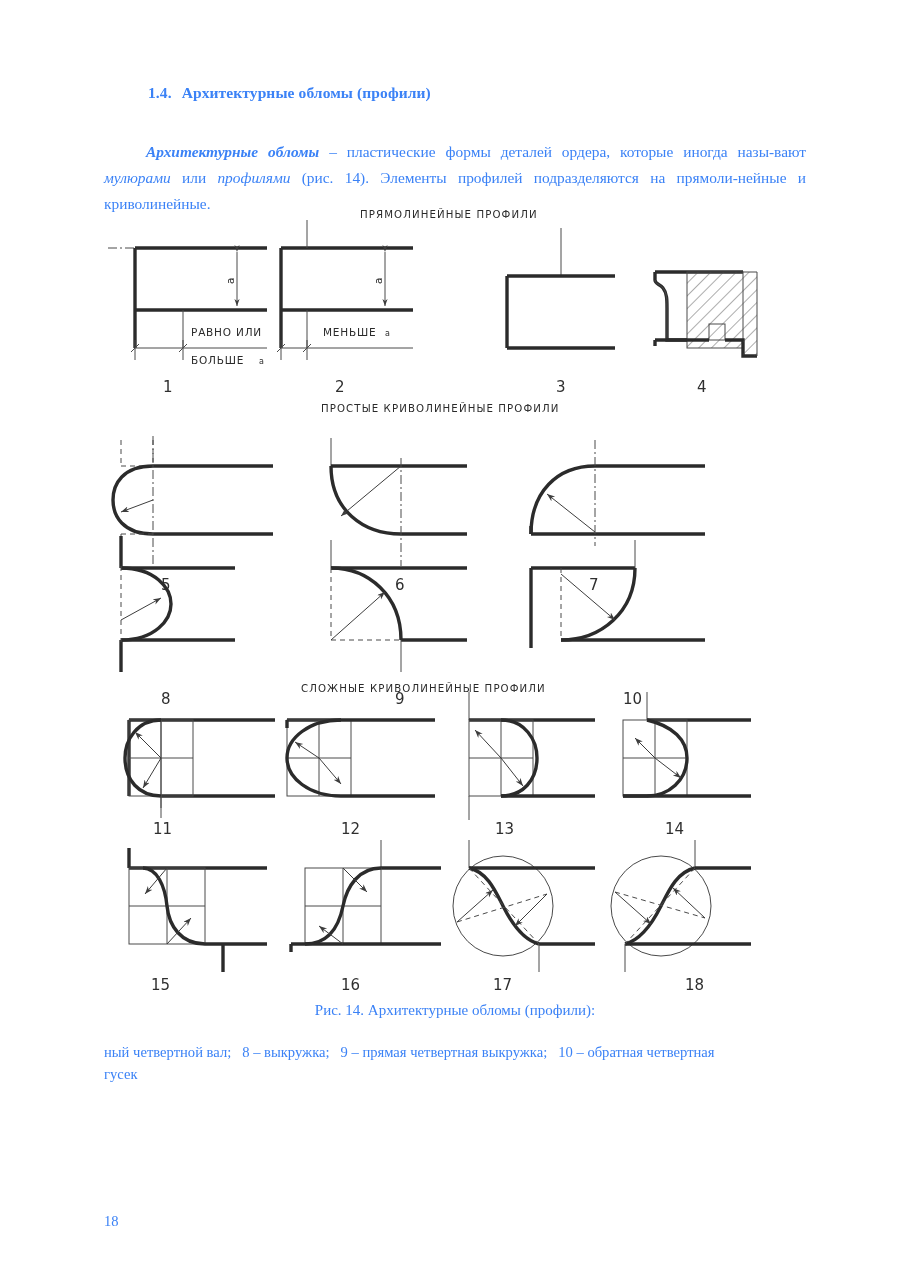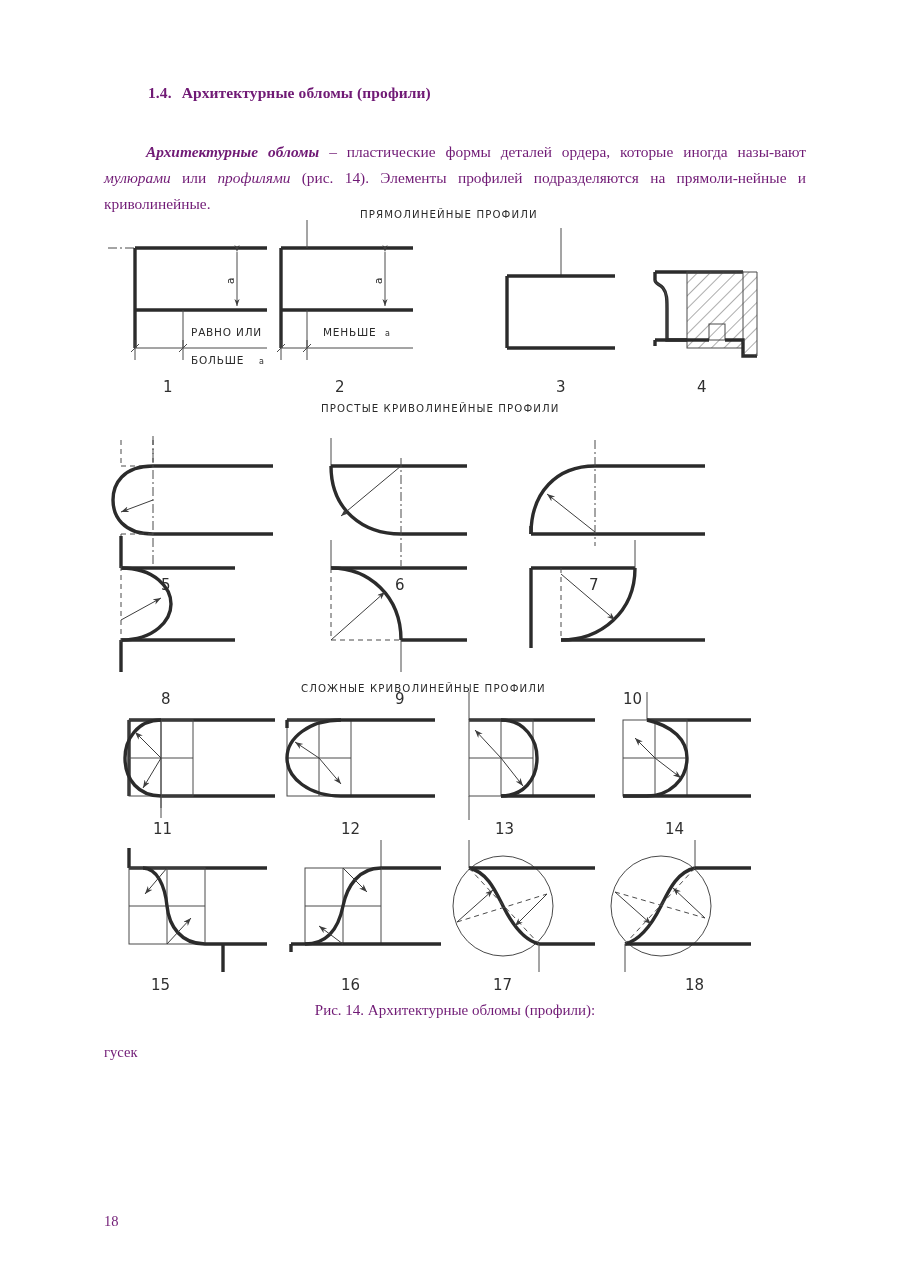--- a/index.html
+++ b/index.html
@@ -8,21 +8,21 @@
     padding: 0;
     background: #ffffff;
   }
   .page {
     position: relative;
     width: 910px;
     height: 1288px;
     background: #ffffff;
     overflow: hidden;
     font-family: "Liberation Serif", "DejaVu Serif", serif;
-    color: #701a75;
+    color: #3b82f6;
   }
 
   
   .section-heading {
     position: absolute;
     left: 148px;
     top: 84px;
     font-size: 15.5px;
     font-weight: bold;
     letter-spacing: 0.1px;
@@ -393,18 +393,19 @@
         <line class="arrowln" x1="520" y1="692" x2="556" y2="724" marker-end="url(#ah)"></line>
         <line class="arrowln" x1="610" y1="718" x2="578" y2="688" marker-end="url(#ah)"></line>
         <text class="fig-num" x="590" y="790">18</text>
       </g>
     </svg>
   </div>
 
   <div class="fig-caption">Рис. 14.  Архитектурные  обломы (профили):</div>
 
   <div class="legend">
+    <span class="lrow">ный четвертной вал;   8 – выкружка;   9 – прямая четвертная выкружка;   10 – обратная четвертная</span>
     <span class="lrow">гусек</span>
   </div>
 
   <div class="page-number">18</div>
 
 </div>
 
 </body></html>

